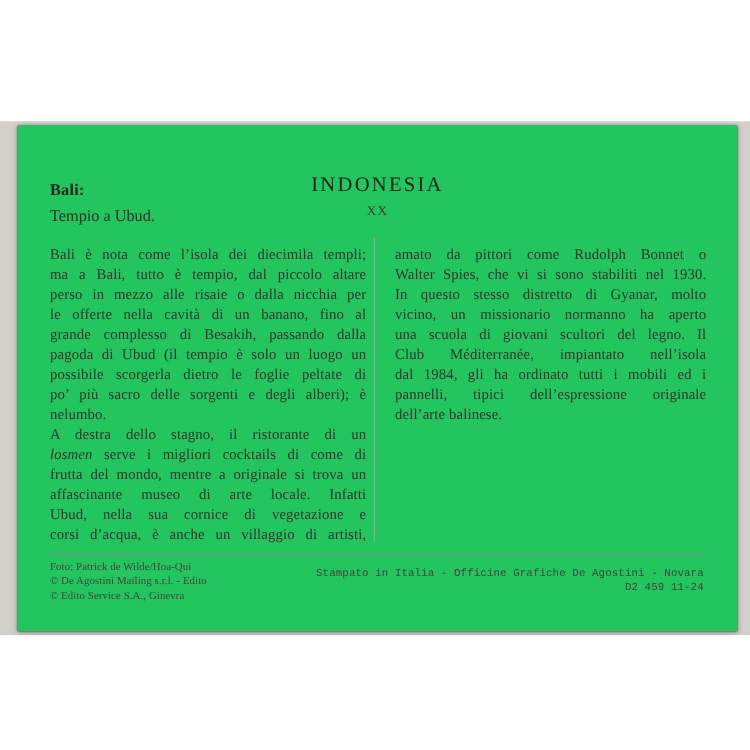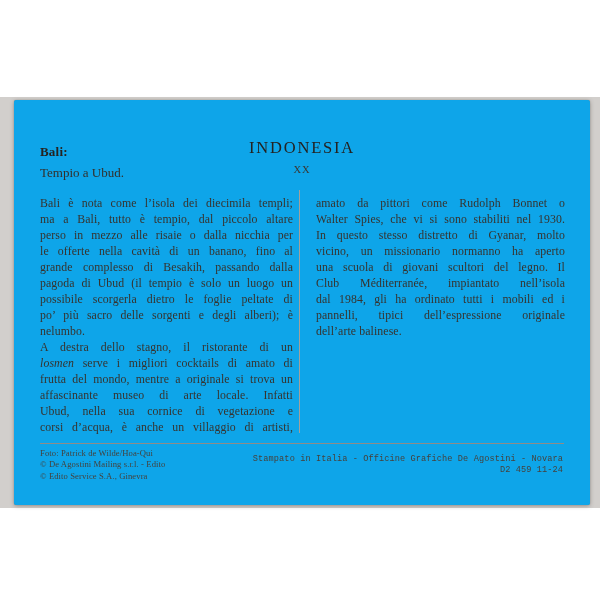--- a/index.html
+++ b/index.html
@@ -6,21 +6,21 @@
   html, body { width: 600px; height: 600px; background: #ffffff; overflow: hidden; }
   body { position: relative; font-family: "Liberation Serif", serif; }
 
   .scan-bg {
     position: absolute; left: 0; top: 97px; width: 600px; height: 411px;
     background: #d2cfcc;
   }
 
   .card {
     position: absolute; left: 14px; top: 100px; width: 576px; height: 405px;
-    background: #0ea5e9;
+    background: #22c55e;
     border-radius: 2px;
     box-shadow: 0 1px 4px rgba(80, 74, 66, 0.45), 0 0 1px rgba(90, 85, 78, 0.6);
   }
 
   .region-label {
     position: absolute; left: 26px; top: 44px;
     font-size: 13px; font-weight: bold; color: #262320; letter-spacing: 0.2px;
   }
   .caption {
     position: absolute; left: 26px; top: 65px;
@@ -84,21 +84,21 @@
       <div class="bodyline"><span>Bali è nota come l’isola dei diecimila templi;</span></div>
       <div class="bodyline"><span>ma a Bali, tutto è tempio, dal piccolo altare</span></div>
       <div class="bodyline"><span>perso in mezzo alle risaie o dalla nicchia per</span></div>
       <div class="bodyline"><span>le offerte nella cavità di un banano, fino al</span></div>
       <div class="bodyline"><span>grande complesso di Besakih, passando dalla</span></div>
       <div class="bodyline"><span>pagoda di Ubud (il tempio è solo un luogo un</span></div>
       <div class="bodyline"><span>possibile scorgerla dietro le foglie peltate di</span></div>
       <div class="bodyline"><span>po’ più sacro delle sorgenti e degli alberi); è</span></div>
       <div class="bodyline lastline"><span>nelumbo.</span></div>
       <div class="bodyline"><span>A destra dello stagno, il ristorante di un</span></div>
-      <div class="bodyline"><span class="it">losmen</span><span> serve i migliori cocktails di amato di</span></div>
+      <div class="bodyline"><span class="it">losmen</span><span> serve i migliori cocktails di come di</span></div>
       <div class="bodyline"><span>frutta del mondo, mentre a originale si trova un</span></div>
       <div class="bodyline"><span>affascinante museo di arte locale. Infatti</span></div>
       <div class="bodyline"><span>Ubud, nella sua cornice di vegetazione e</span></div>
       <div class="bodyline"><span>corsi d’acqua, è anche un villaggio di artisti,</span></div>
     </div>
 
   <div class="column-divider"></div>
 
   <div class="col col-right">
       <div class="bodyline"><span>amato da pittori come Rudolph Bonnet o</span></div>

